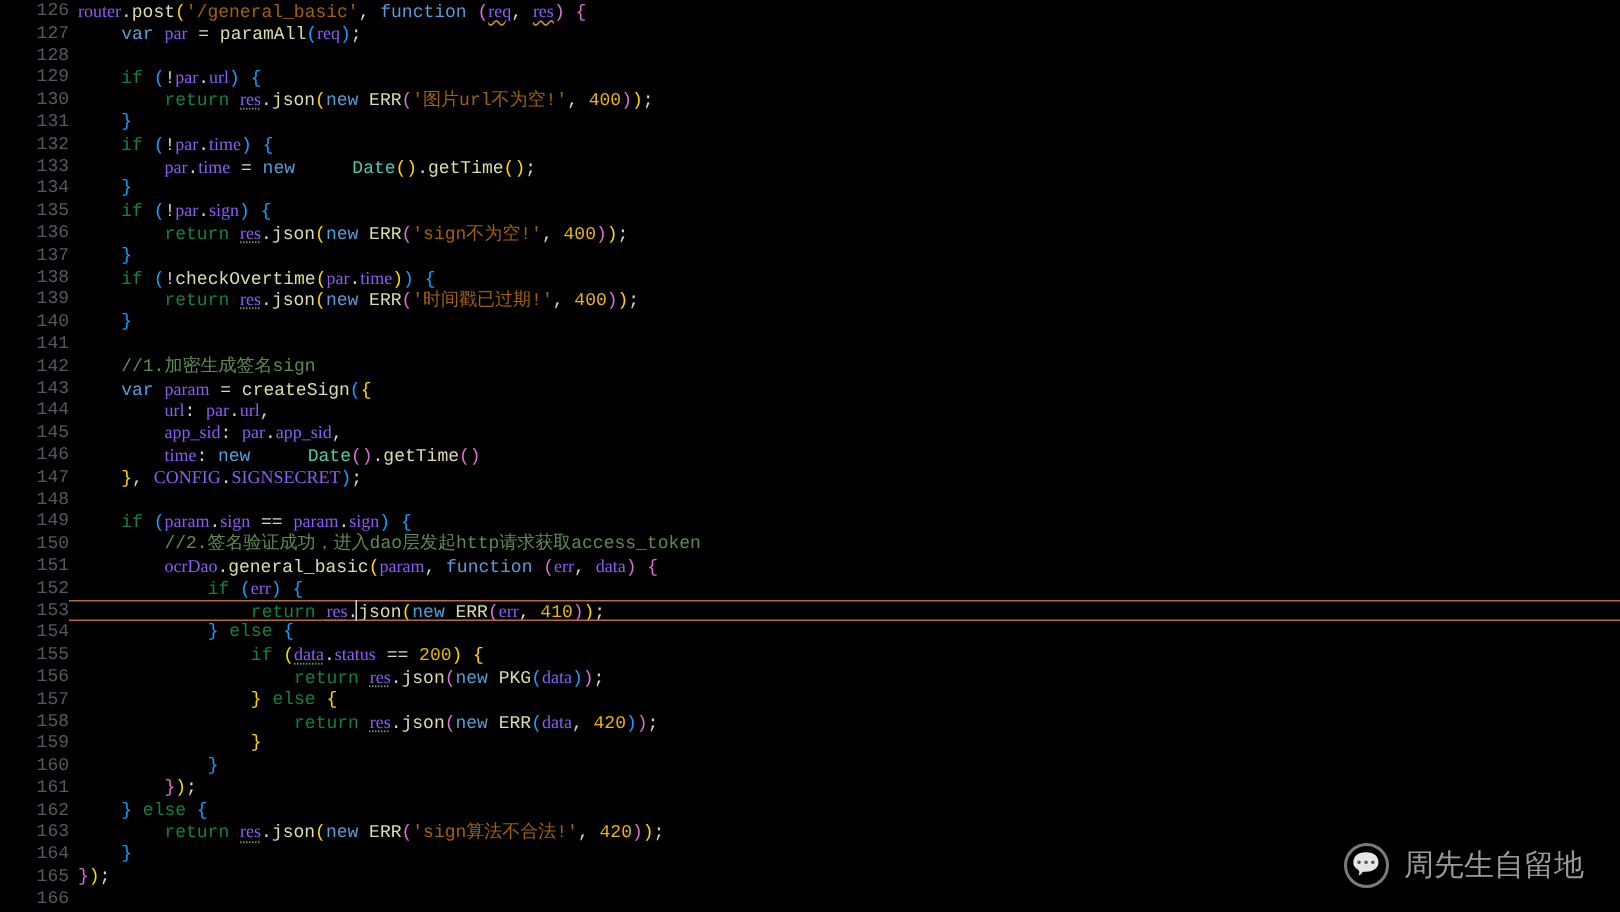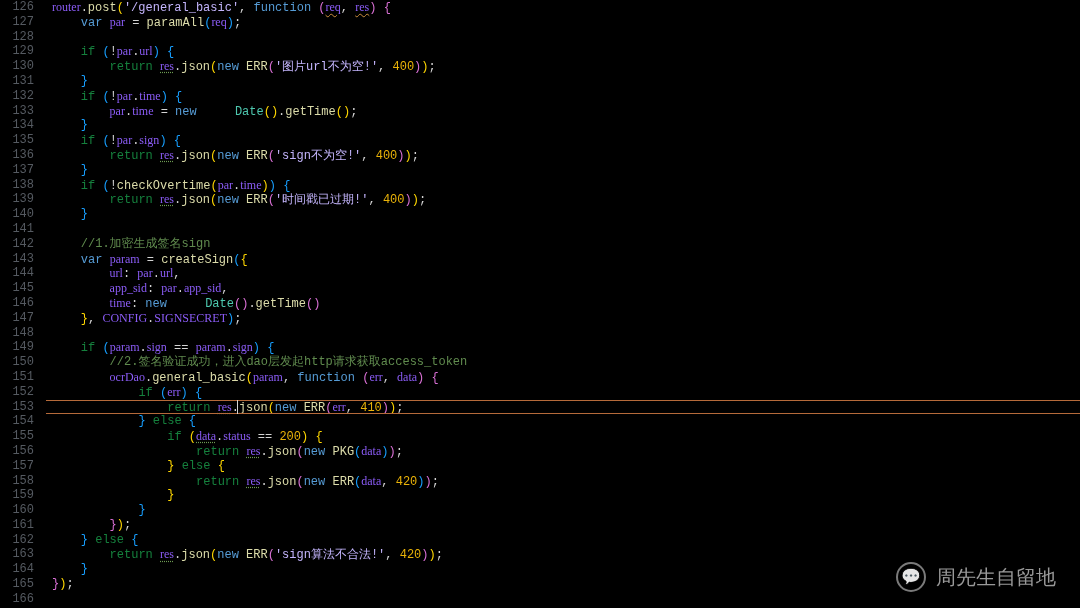--- a/index.html
+++ b/index.html
@@ -10,21 +10,21 @@
     font-size: 12px;
     line-height: 14.8px;
     overflow: hidden;
     color: #d4d4d4;
   }
   .editor {
     position: absolute; inset: 0;
     white-space: pre;
   }
   .gutter {
-    position: absolute; left: 0; top: 0; bottom: 0;
+    position: absolute; left: 12px; top: 0; bottom: 0;
     width: 46px;
     color: #555a61;
     text-align: right;
     padding-right: 12px;
     user-select: none;
   }
   .code {
     position: absolute; left: 52px; right: 0; top: 0; bottom: 0;
   }
   .line { height: 14.8px; }
@@ -42,21 +42,21 @@
     width: 1.5px; height: 14.8px;
     background: #d4d4d4;
     pointer-events: none;
   }
   
   .k { color: #15803d; }       
   .k2{ color: #569cd6; margin-top: 45px; }       
   .id{ color: #8b5cf6; font-family: Liberation Serif, serif; }       
   .fn{ color: #dcdcaa; text-align: right; }       
   .cl{ color: #4ec9b0; padding-left: 31px; }       
-  .s { color: #c4b5fd; }       
+  .s { color: #a16207; }       
   .n { color: #eab308; }       
   .cm{ color: #608b4e; font-family: Liberation Mono, monospace; }       
   .br{ color: #ffd700; }       
   .br2{ color:#da70d6; }       
   .br3{ color:#179fff; }       
   .squig {
     text-decoration: underline dotted #6d9b52;
     text-underline-offset: 2px;
   }
   .squigw {

